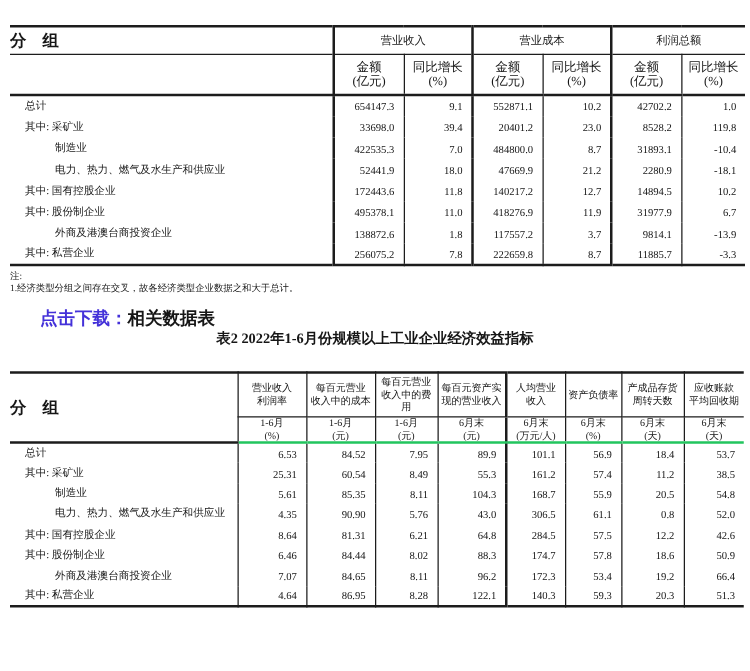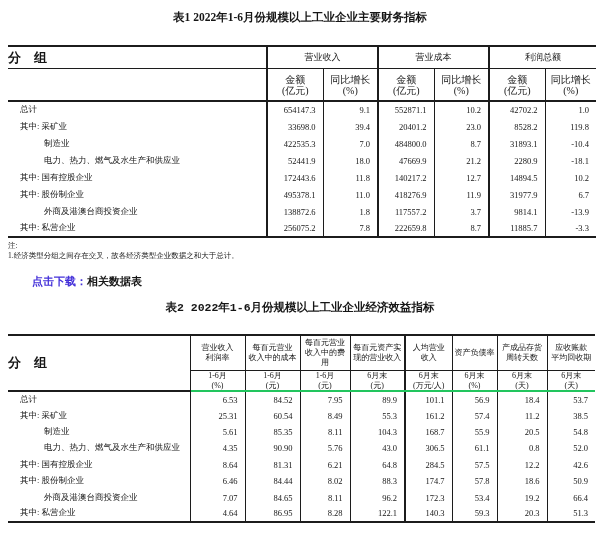--- a/index.html
+++ b/index.html
@@ -1,20 +1,20 @@
 <!DOCTYPE html>
 <html style="--link: #4431d9;"><head>
 <meta charset="utf-8">
 <style>
   html,body{margin:0;padding:0;background:#fff;}
   .page{position:relative;width:600px;height:537px;background:#ffffff;overflow:hidden;
         color:#161616;font-family:"Liberation Serif", serif;}
   .t-title{font-size:11.5px;font-weight:bold;text-align:center;line-height:16px;}
   #title1{padding-top:9px;}
-  #title2{margin-top:12px;font-family:Liberation Mono, monospace;}
+  #title2{margin-top:0;}
   table{border-collapse:collapse;table-layout:fixed;margin-left:8px;
         border-top:2px solid #1c1c1c;border-bottom:2px solid #1c1c1c;}
   #table1{margin-top:20px;width:588px;}
   #table2{margin-top:18px;width:587px;}
   td{padding:0;vertical-align:middle;font-size:8.5px;overflow:hidden;}
   .br1{border-right:1px solid #1c1c1c;}
   .br2{border-right:2px solid #1c1c1c;}
   #table1 thead tr.h1 td{border-bottom:1px solid #1c1c1c;height:21px;}
   #table1 thead tr.h2 td{border-bottom:2px solid #1c1c1c;height:31px;}
   #table2 thead tr.h1 td.metric{border-bottom:1px solid #1c1c1c;height:32px;}
@@ -24,30 +24,29 @@
   .grp{text-align:center;font-size:9px;}
   .hcell{text-align:center;font-size:10px;line-height:11px;}
   .metric{text-align:center;font-size:8px;line-height:10px;padding:1px 2px;}
   .period{text-align:center;font-size:8px;line-height:9.5px;}
   #table1 tbody tr{height:17px;}
   #table2 tbody tr{height:16.4px;}
   .lbl{text-align:left;padding-left:12px;font-size:8.5px;white-space:nowrap;}
   .lbl.ind{padding-left:36px;}
   .num{text-align:right;padding-right:7px;font-size:8.5px;}
   .notes{margin:3px 0 0 8px;font-size:7.5px;line-height:9.5px;}
-  .dl{margin:14px 0 0 32px;font-size:11px;font-weight:bold;line-height:14px;}
+  .dl{margin:14px 0 0 32px;font-size:14px;font-weight:bold;line-height:14px;}
   .dl a{color:var(--link,#4431d9);text-decoration:none;}
   .dl .dlb{color:#161616;}
 </style>
 </head>
 <body>
 
 <div class="page">
 
-  <div id="title1" class="t-title">表1  2022年1-6月份规模以上工业企业主要财务指标</div>
 
   <table id="table1">
     <colgroup>
       <col style="width:259px">
         <col style="width:56px">
         <col style="width:55px">
       <col style="width:56px">
         <col style="width:55px">
         <col style="width:56px">
         <col style="width:51px">

